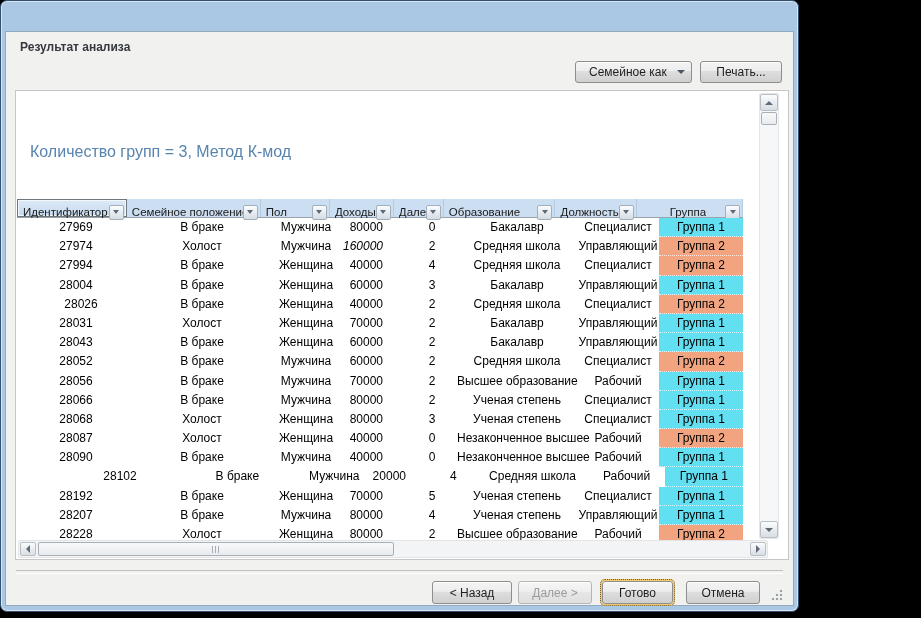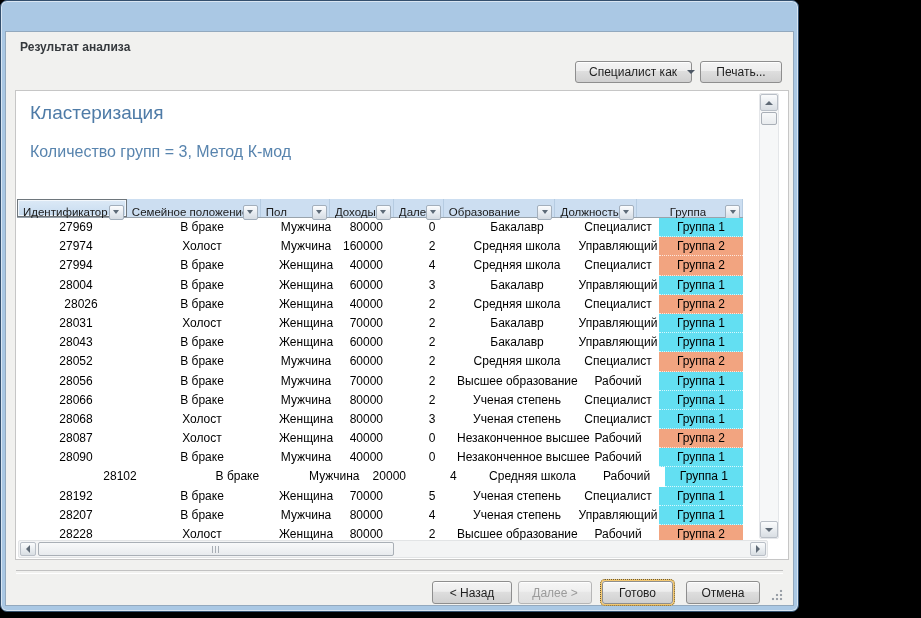--- a/index.html
+++ b/index.html
@@ -120,27 +120,26 @@
 <body>
 
 <div class="window">
 
 
   <div class="window-body">
 
     <div class="page-header">Результат анализа</div>
 
     <div class="btn split" style="left:569px;top:29px;width:117px;">
-      <span>Специалист как</span>
+      <span>Семейное как</span>
       <span class="split-arrow"></span>
     </div>
     <div class="btn" style="left:694px;top:29px;width:82px;">Печать...</div>
 
     <div class="panel">
-      <div class="report-title">Кластеризация</div>
       <div class="report-subtitle">Количество групп = 3, Метод К-мод</div>
 
       <div class="grid" id="grid">
           <div class="ghead">
             <div class="hcell selected" style="width: 118px;">
               <span class="hlabel">Идентификатор</span>
               <span class="hdrop">
                 <span class="harrow"></span>
               </span>
             </div>
@@ -194,21 +193,21 @@
             <div class="cell c3" style="width: 64px;">80000</div>
             <div class="cell c4" style="width: 50px;">0</div>
             <div class="cell c5" style="width: 120px;">Бакалавр</div>
             <div class="cell c6" style="width: 82px;">Специалист</div>
             <div class="cell c7 gcell" style="width: 84px; background-color: rgb(99, 223, 242);">Группа 1</div>
           </div>
           <div class="grow">
             <div class="cell c0" style="width: 118px;">27974</div>
             <div class="cell c1" style="width: 134px;">Холост</div>
             <div class="cell c2" style="width: 74px;">Мужчина</div>
-            <div class="cell c3" style="width: 64px;">160000</div>
+            <div class="cell c3" style="width: 64px; font-style: italic;">160000</div>
             <div class="cell c4" style="width: 50px;">2</div>
             <div class="cell c5" style="width: 120px;">Средняя школа</div>
             <div class="cell c6" style="width: 82px;">Управляющий</div>
             <div class="cell c7 gcell" style="width: 84px; background-color: rgb(242, 164, 128);">Группа 2</div>
           </div>
           <div class="grow">
             <div class="cell c0" style="width: 118px;">27994</div>
             <div class="cell c1" style="width: 134px;">В браке</div>
             <div class="cell c2" style="width: 74px;">Женщина</div>
             <div class="cell c3" style="width: 64px;">40000</div>

